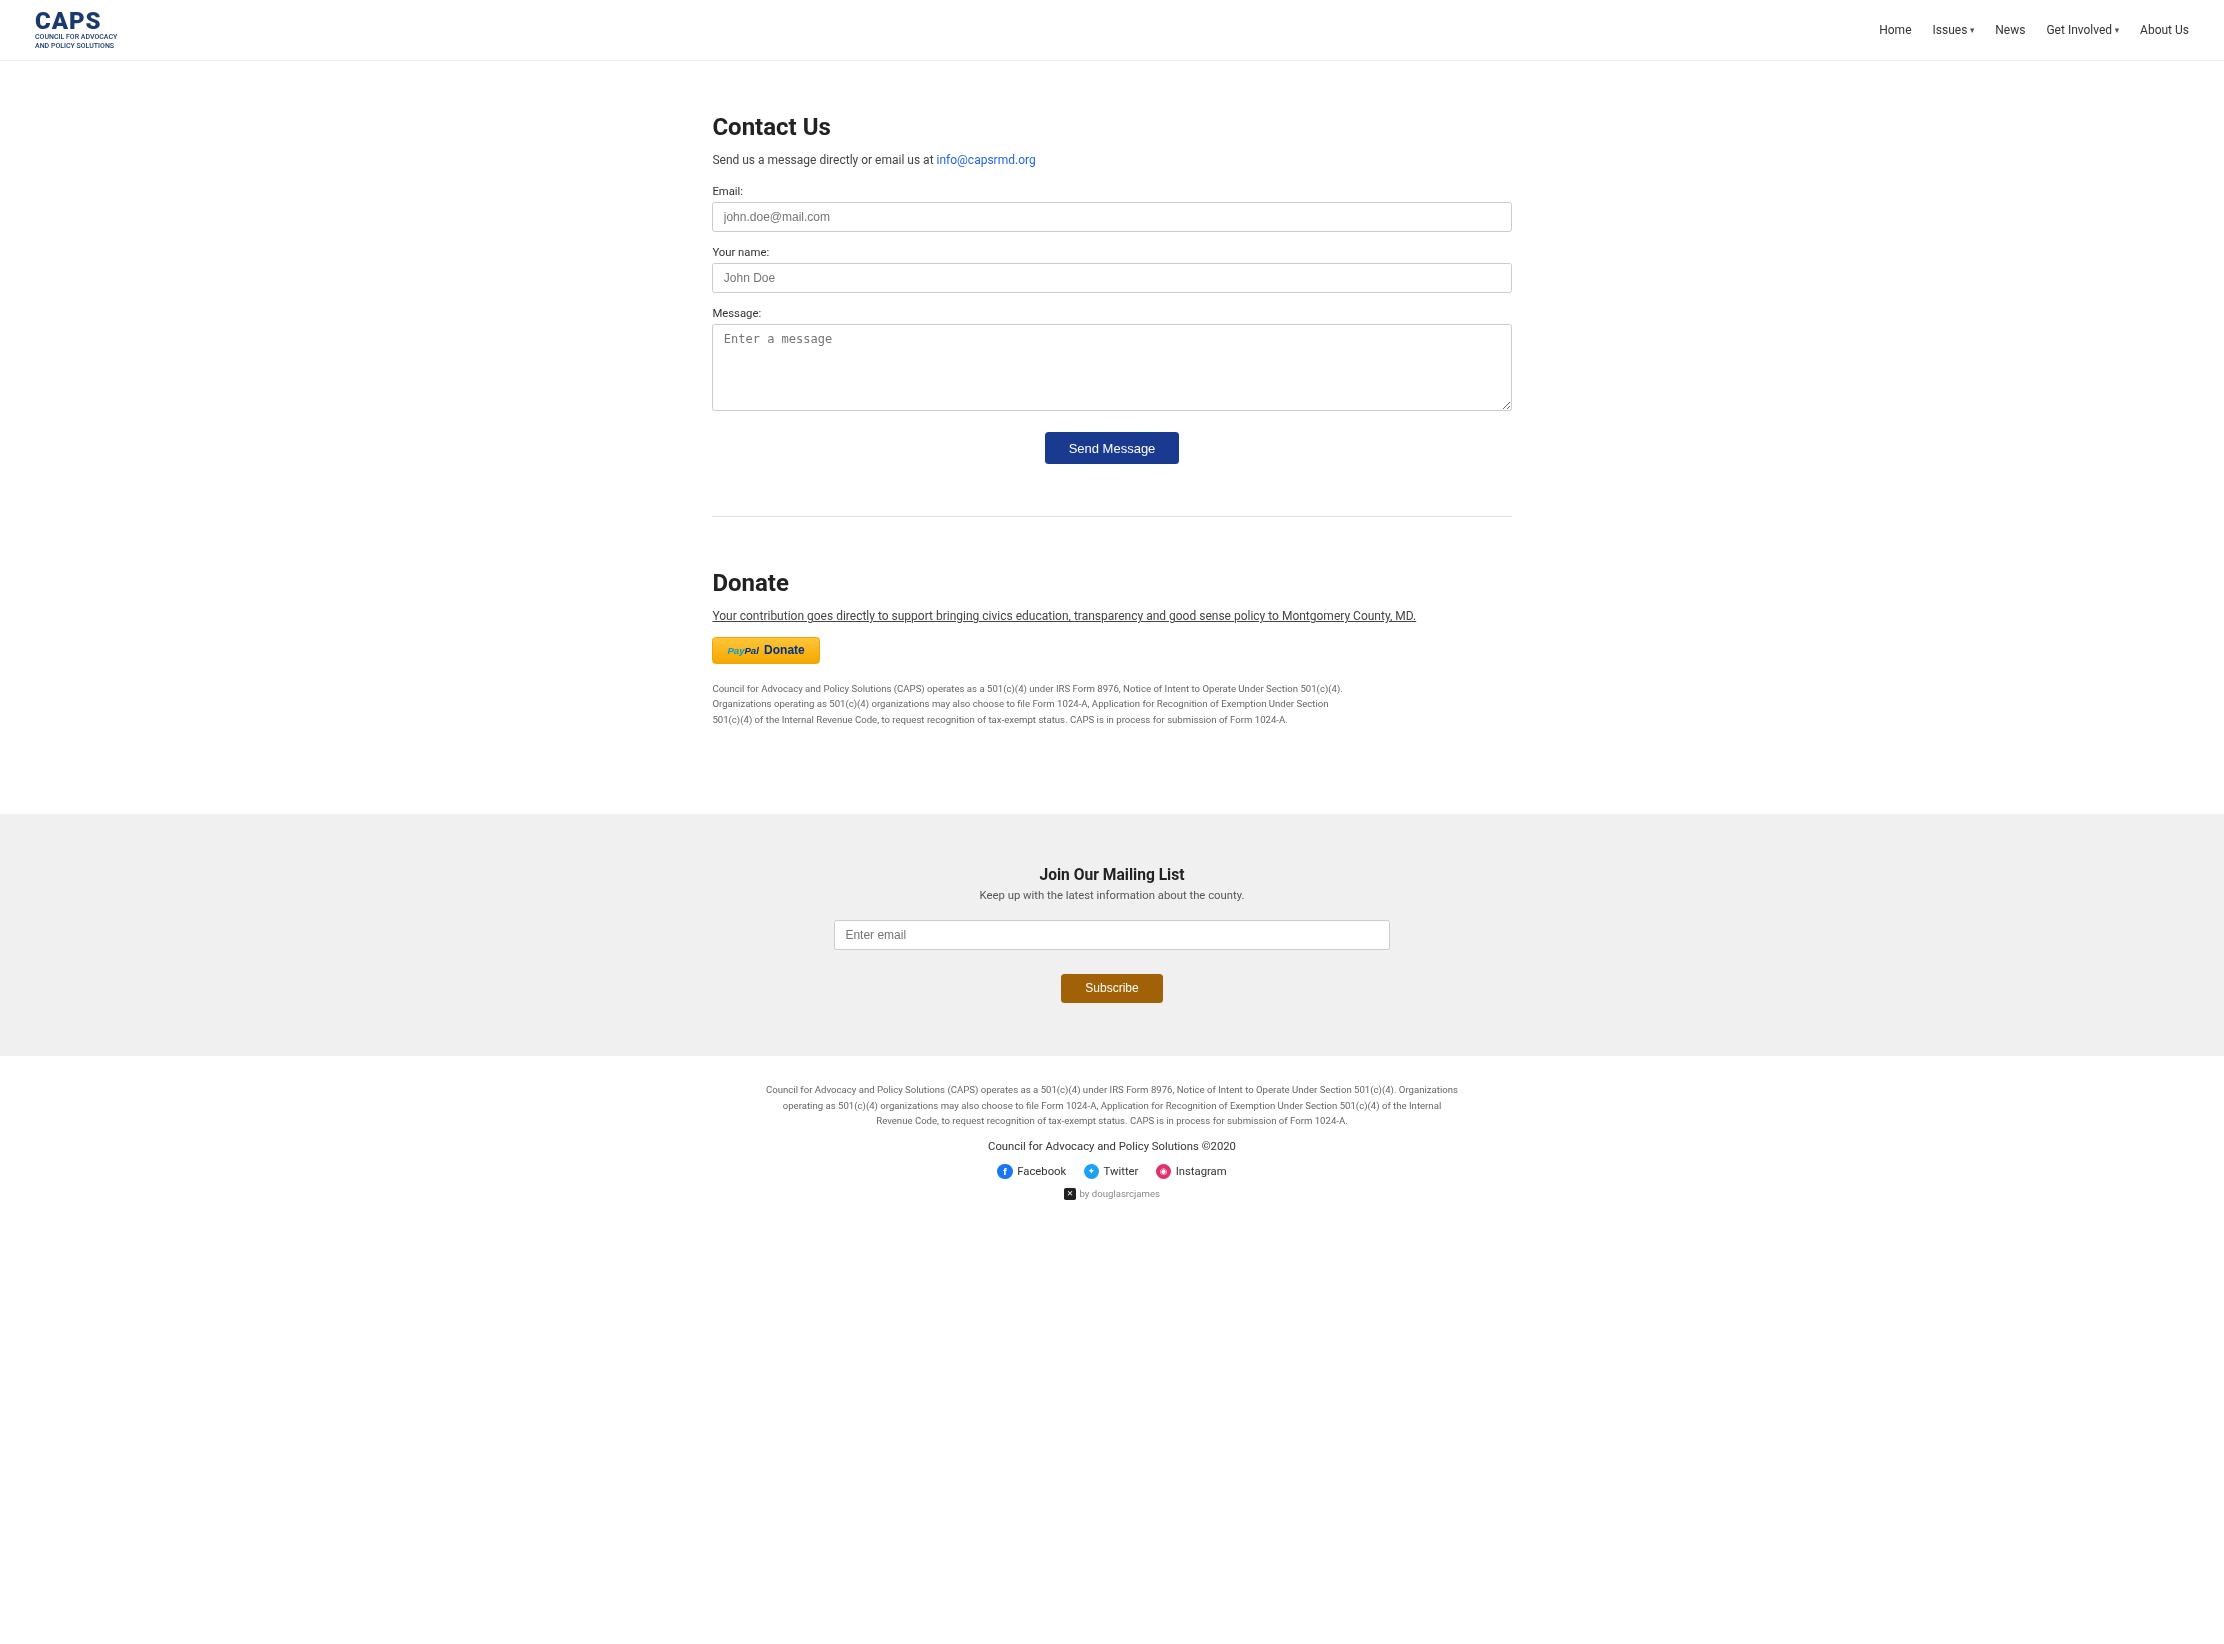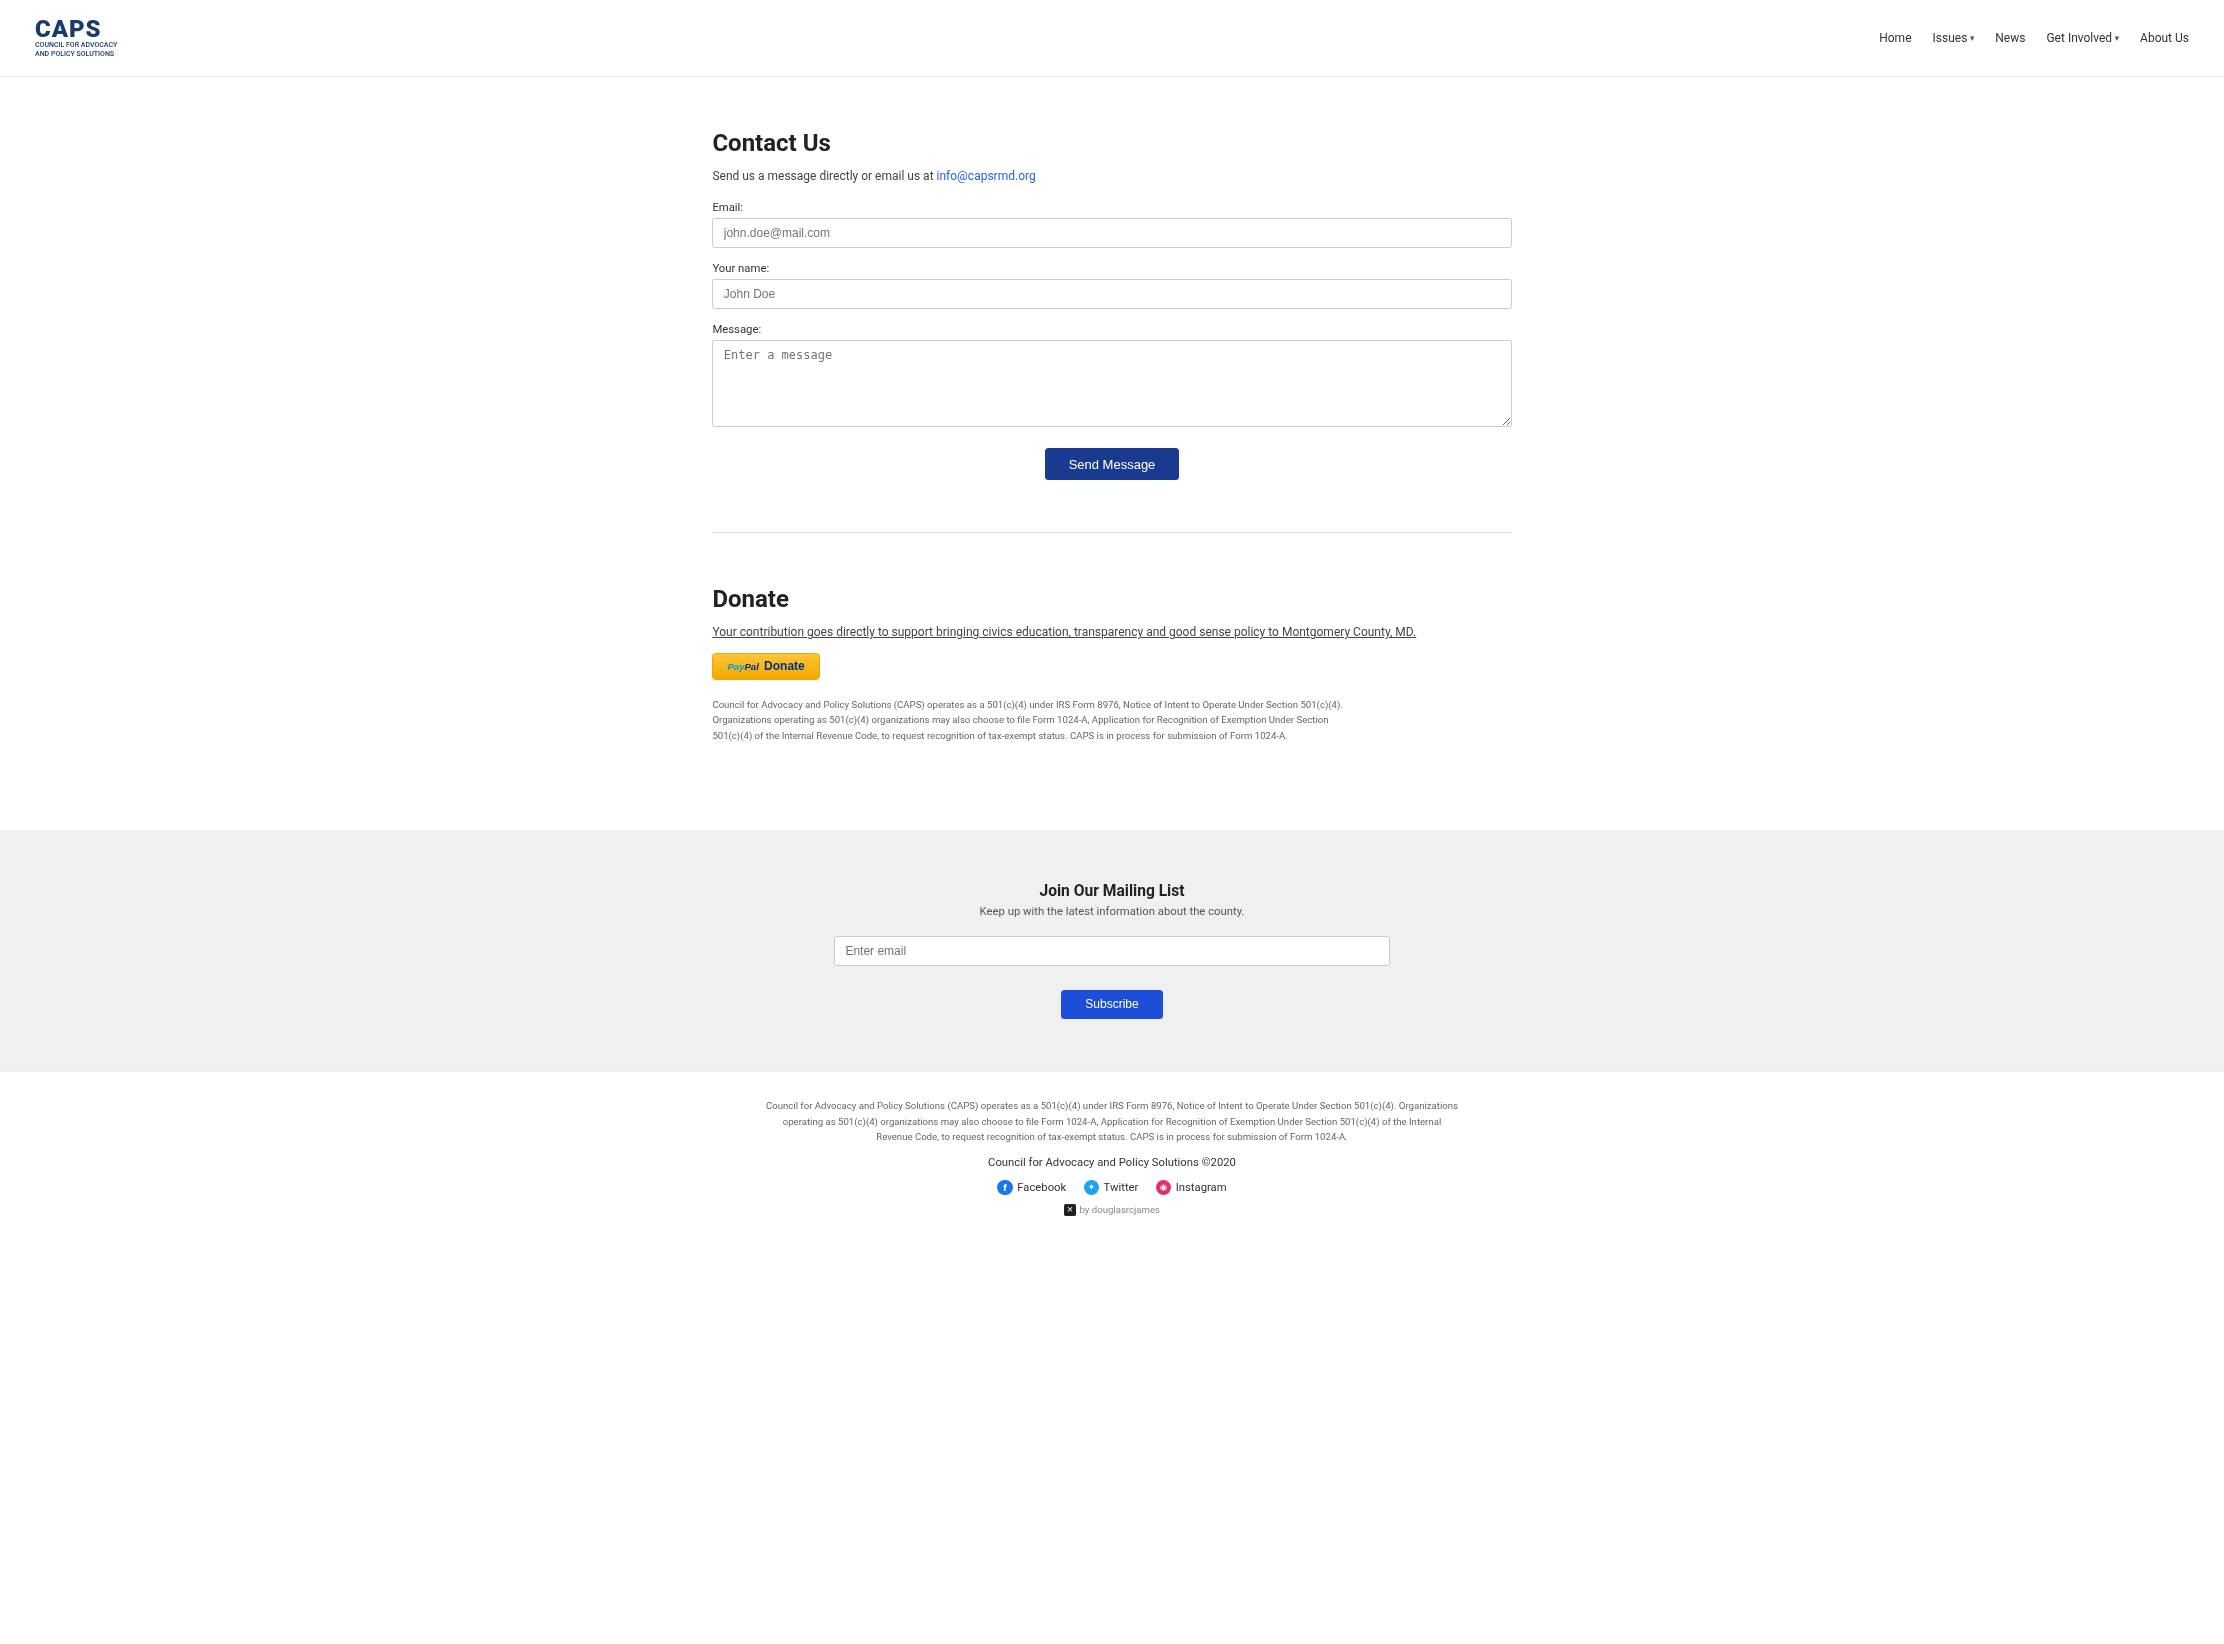--- a/index.html
+++ b/index.html
@@ -13,21 +13,21 @@
       font-size: 12px;
       color: #333;
       background: #fff;
     }
 
     
     header {
       display: flex;
       align-items: center;
       justify-content: space-between;
-      padding: 17px 35px;
+      padding: 9px 35px;
       border-bottom: 0.9px solid #eee;
     }
 
     .logo-wrap {
       display: flex;
       align-items: center;
       gap: 7px;
     }
 
     .logo-text-caps {
@@ -231,21 +231,21 @@
       width: 100%;
       border: 0.9px solid #ccc;
       border-radius: 2.6px;
       padding: 7px 10.4px;
       font-size: 12px;
       color: #999;
       outline: none;
     }
 
     .btn-subscribe {
-      background-color: #1d4ed8;
+      background-color: #a16207;
       color: #fff;
       border: none;
       border-radius: 3.5px;
       padding: 7.8px 24px;
       font-size: 12px;
       cursor: pointer;
     }
 
     
     footer {

